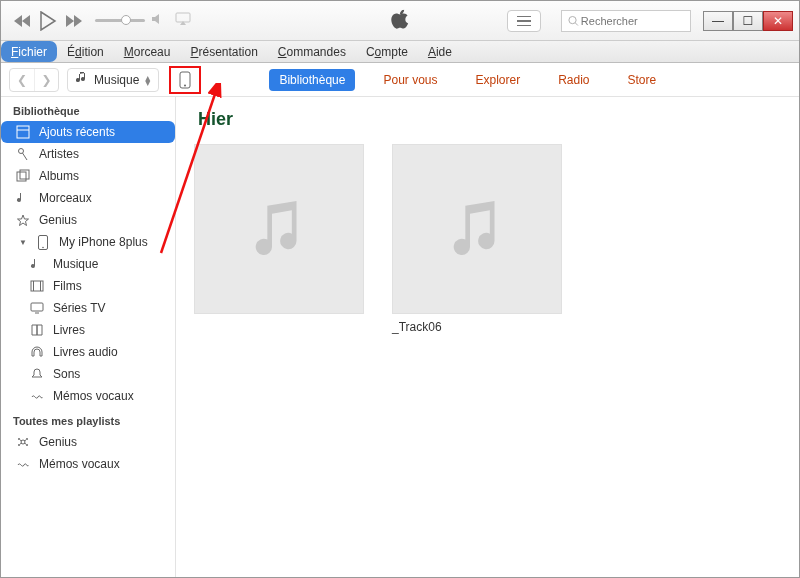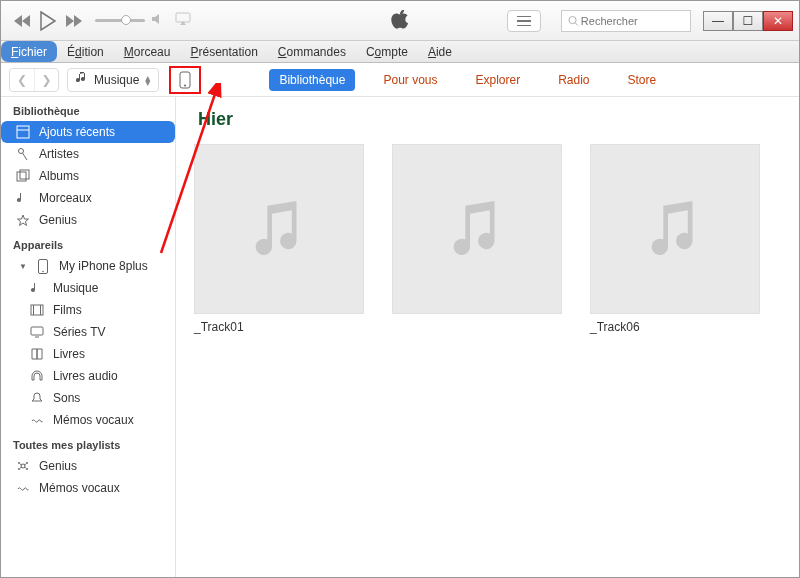--- a/index.html
+++ b/index.html
@@ -230,21 +230,20 @@
         </div>
         <div class="sb-item">
           <span class="ico">
             <svg width="14" height="14" viewBox="0 0 14 14">
               <path d="M7 2l1.5 4 4 0-3 2.5 1 4-3.5-2.5-3.5 2.5 1-4-3-2.5 4 0z" fill="none" stroke="currentColor"></path>
             </svg>
           </span>
           <span>Genius</span>
         </div>
       </div>
-    <div class="section-head">Appareils</div>
     <div class="sb-item device-row">
       <span class="tri">▼</span>
       <span class="ico">
           <svg width="10" height="15" viewBox="0 0 10 15">
             <rect x="0.5" y="0.5" width="9" height="14" rx="1.5" fill="none" stroke="#666"></rect>
             <circle cx="5" cy="12.5" r="0.8" fill="#666"></circle>
           </svg>
         </span>
       <span>My iPhone 8plus</span>
     </div>
@@ -340,32 +339,24 @@
 
   <div class="content">
     <h2>Hier</h2>
     <div class="grid" id="grid">
         <div class="tile">
           <div class="art">
             <svg width="70" height="70" viewBox="0 0 60 60">
               <path d="M20 10 L45 6 V40 a7 7 0 1 1 -4 -6 V14 L24 17 V45 a7 7 0 1 1 -4 -6 V10z" fill="#c8c8c8"></path>
             </svg>
           </div>
-          <div class="label">_Track01</div>
         </div>
         <div class="tile">
           <div class="art">
             <svg width="70" height="70" viewBox="0 0 60 60">
               <path d="M20 10 L45 6 V40 a7 7 0 1 1 -4 -6 V14 L24 17 V45 a7 7 0 1 1 -4 -6 V10z" fill="#c8c8c8"></path>
             </svg>
           </div>
-        </div>
-        <div class="tile">
-          <div class="art">
-            <svg width="70" height="70" viewBox="0 0 60 60">
-              <path d="M20 10 L45 6 V40 a7 7 0 1 1 -4 -6 V14 L24 17 V45 a7 7 0 1 1 -4 -6 V10z" fill="#c8c8c8"></path>
-            </svg>
-          </div>
           <div class="label">_Track06</div>
         </div>
       </div>
   </div>
 </div>
 
 </body></html>

